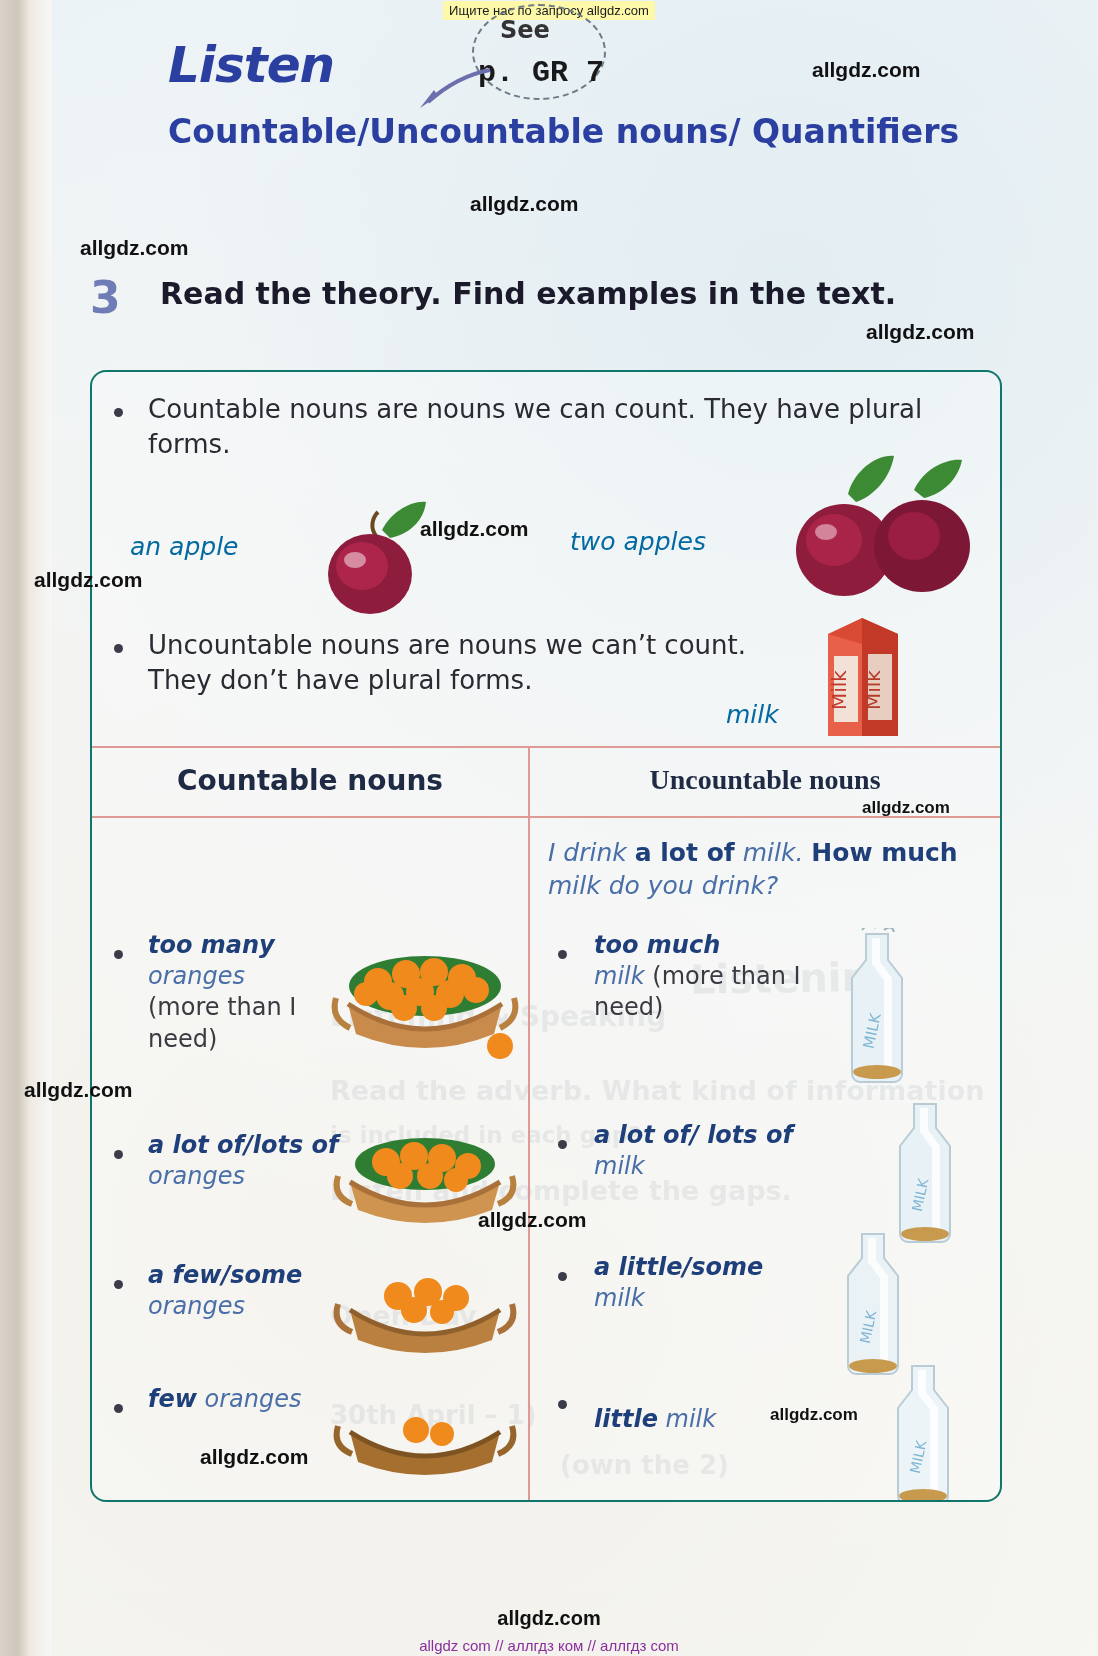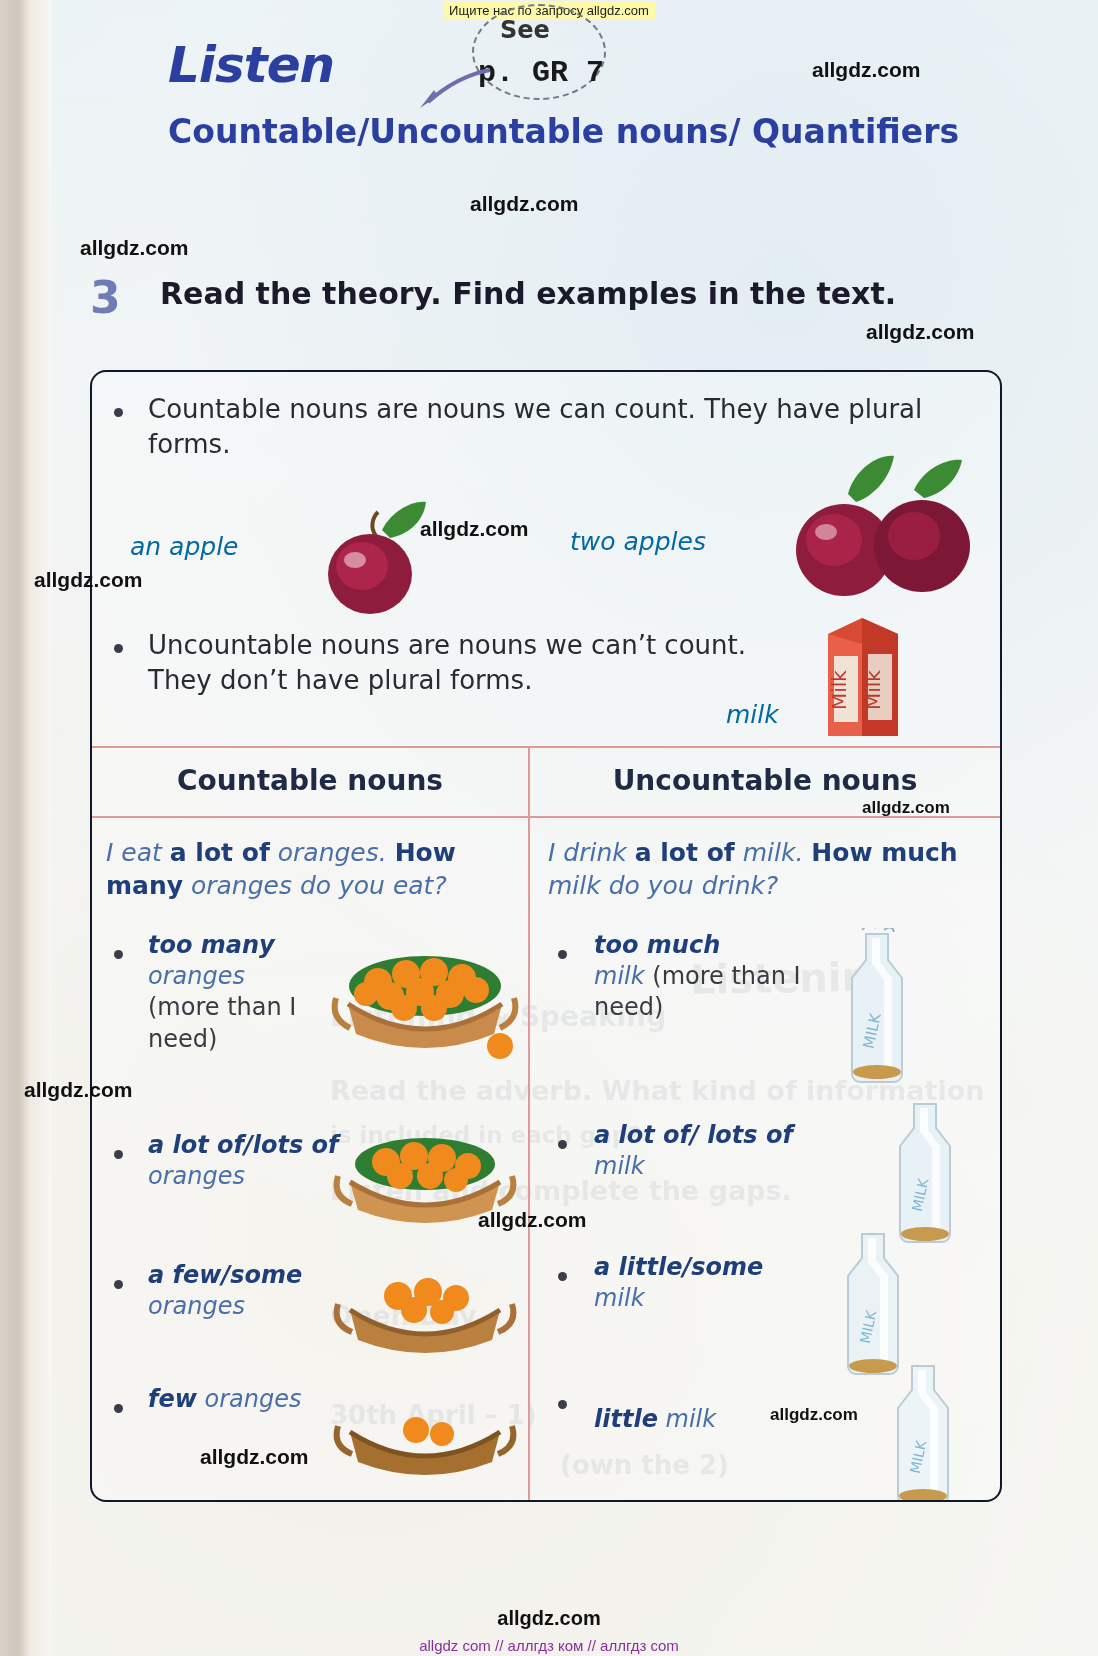--- a/index.html
+++ b/index.html
@@ -80,21 +80,21 @@
     position:absolute;left:90px;top:272px;font-size:44px;font-weight:bold;color:#6f7cb5;
   }
   .ex-title{
     position:absolute;left:160px;top:276px;font-size:30px;font-weight:bold;color:#1a1a2a;
     font-family:"DejaVu Sans", sans-serif;
   }
 
   
   .box{
     position:absolute;left:90px;top:370px;width:908px;height:1128px;
-    border:2px solid #0f172a;border-radius:16px;
+    border:2px solid #0f766e;border-radius:16px;
     background:rgba(255,255,255,.30);
     overflow:hidden;
   }
   .bullet{
     position:absolute;width:9px;height:9px;border-radius:50%;background:#3b3b4a;
   }
   .rule-text{
     position:absolute;font-size:26px;color:#2a2a33;line-height:1.35;
     font-family:"DejaVu Sans", sans-serif;
   }
@@ -207,25 +207,22 @@
     <rect x="50" y="44" width="24" height="66" fill="#efe9dd" opacity=".85"></rect>
     <text x="28" y="100" font-size="20" fill="#c0392b" font-family="DejaVu Sans" transform="rotate(-90 28 100)">Milk</text>
     <text x="62" y="100" font-size="20" fill="#b53a28" font-family="DejaVu Sans" transform="rotate(-90 62 100)">Milk</text>
   </svg>
 
   <div class="divider-h" style="top:374px;"></div>
   <div class="divider-h" style="top:444px;"></div>
   <div class="divider-v" style="left:436px;"></div>
 
   <div class="col-head" style="left:0px;top:392px;width:436px;">Countable nouns</div>
-  <div class="col-head" style="left:438px;top:392px;width:470px;">Uncountable nouns</div>
-
-  <div class="sentence" style="left:14px;top:464px;width:410px;">
-    <span>I eat </span><b>a lot of</b><span> oranges. </span><b>How many</b><span> oranges do you eat?</span>
-  </div>
+  <div class="col-head" style="left:438px;top:392px;width:470px;font-family:Liberation Serif, serif;">Uncountable nouns</div>
+
 
   <div class="bullet" style="left:22px;top:578px;"></div>
   <div class="item" style="left:56px;top:558px;width:200px;">
     <b>too many</b><br>
     <span class="plain">oranges</span><br>
     <span class="grey">(more than I need)</span>
   </div>
 
   <div class="bullet" style="left:22px;top:778px;"></div>
   <div class="item" style="left:56px;top:758px;width:230px;">

